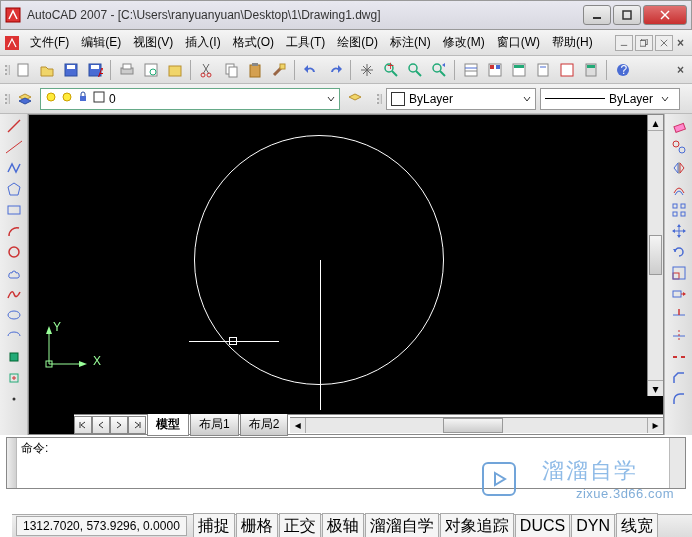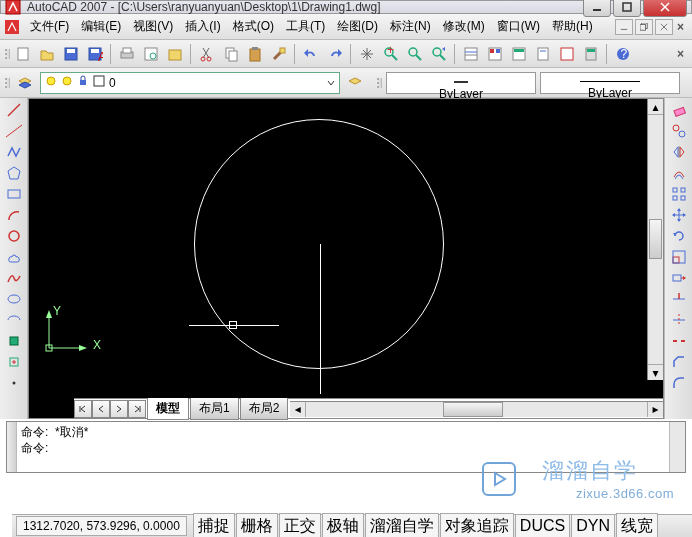--- a/index.html
+++ b/index.html
@@ -1,19 +1,19 @@
 <!DOCTYPE html>
 <html><head>
 <meta charset="utf-8">
 <style>
 * { margin: 0; padding: 0; box-sizing: border-box; font-family: "Microsoft YaHei", "SimSun", Arial, sans-serif; font-size: 12px; }
 body { background: #fff; width: 692px; height: 537px; position: relative; overflow: hidden; }
 
 
-.titlebar { background: linear-gradient(#e8e8f0, #d8d8e0); height: 14px; display: flex; align-items: center; padding: 0 4px; border: 1px solid #999; }
+.titlebar { background: linear-gradient(#e8e8f0, #d8d8e0); height: 30px; display: flex; align-items: center; padding: 0 4px; border: 1px solid #999; }
 .titlebar .app-icon { width: 16px; height: 16px; margin-right: 6px; }
 .titlebar .title-text { flex: 1; color: #333; }
 .winbtns { display: flex; gap: 0; }
 .winbtn { width: 28px; height: 20px; display: flex; align-items: center; justify-content: center; border: 1px solid #888; background: linear-gradient(#f0f0f0,#d0d0d0); border-radius: 3px; margin-left: 2px; cursor: default; }
 .winbtn.close { background: linear-gradient(#e07070,#c83030); color: #fff; width: 44px; }
 .winbtn svg { width: 10px; height: 10px; }
 
 
 .menubar { background: linear-gradient(#f5f5f5,#e0e0e0); height: 26px; display: flex; align-items: center; padding: 0 4px; border-bottom: 1px solid #bbb; }
 .app-icon-small { width: 16px; height: 16px; margin-right: 4px; }
@@ -24,21 +24,21 @@
 
 
 .toolbar { background: linear-gradient(#f3f3f3,#dedede); height: 28px; display: flex; align-items: center; padding: 2px 4px; border-bottom: 1px solid #bbb; gap: 2px; flex-wrap: wrap; position: relative; }
 .tbtn { width: 22px; height: 22px; display: flex; align-items: center; justify-content: center; background: transparent; border: 1px solid transparent; border-radius: 2px; }
 .tsep { width: 2px; height: 20px; border-left: 1px solid #aaa; margin: 0 2px; }
 
 
 .propbar { background: linear-gradient(#f3f3f3,#dedede); height: 30px; display: flex; align-items: center; padding: 2px 4px; border-bottom: 1px solid #bbb; gap: 4px; }
 .layer-combo { flex: 0 0 300px; height: 22px; border: 1px solid #6a8; background: #fff; display: flex; align-items: center; padding: 0 4px; gap: 4px; }
 .layer-combo .dd { margin-left: auto; }
-.prop-combo { height: 22px; border: 1px solid #999; background: #fff; display: flex; align-items: center; padding: 8px 4px; gap: 4px; flex-direction: column; }
+.prop-combo { height: 22px; border: 1px solid #999; background: #fff; display: flex; align-items: center; padding: 0 4px; gap: 4px; }
 .prop-combo .swatch { width: 14px; height: 14px; border: 1px solid #333; background: #fff; }
 .prop-combo .dd { margin-left: 4px; }
 .linesample { width: 60px; height: 0; border-top: 1px solid #000; }
 
 
 .mainrow { display: flex; height: 321px; }
 .sidetool { width: 28px; background: linear-gradient(90deg,#eee,#dcdcdc); display: flex; flex-direction: column; align-items: center; padding: 2px 0; gap: 1px; border-right: 1px solid #bbb; }
 .sidetool.right { border-left: 1px solid #bbb; border-right: none; }
 .sbtn { width: 22px; height: 20px; display: flex; align-items: center; justify-content: center; }
 .canvas-wrap { flex: 1; display: flex; flex-direction: column; border: 1px solid #888; background: #000; }
@@ -588,21 +588,20 @@
         <svg width="16" height="16">
           <path d="M3 13 v-4 a6 6 0 0 1 6 -6 h4" fill="none" stroke="#4a6cd4" stroke-width="1.5"></path>
         </svg>
       </div>
   </div>
 </div>
 
 <div class="cmdarea">
   <div class="cmdgrip"></div>
   <div class="cmdtext">
-    <div>命令:  *取消*</div>
     <div>命令:</div>
   </div>
   <div class="cmdscroll"></div>
 </div>
 
 <div class="statusbar">
   <div class="coord">1312.7020, 573.9296, 0.0000</div>
   <div class="stog">捕捉</div>
   <div class="stog">栅格</div>
   <div class="stog">正交</div>

